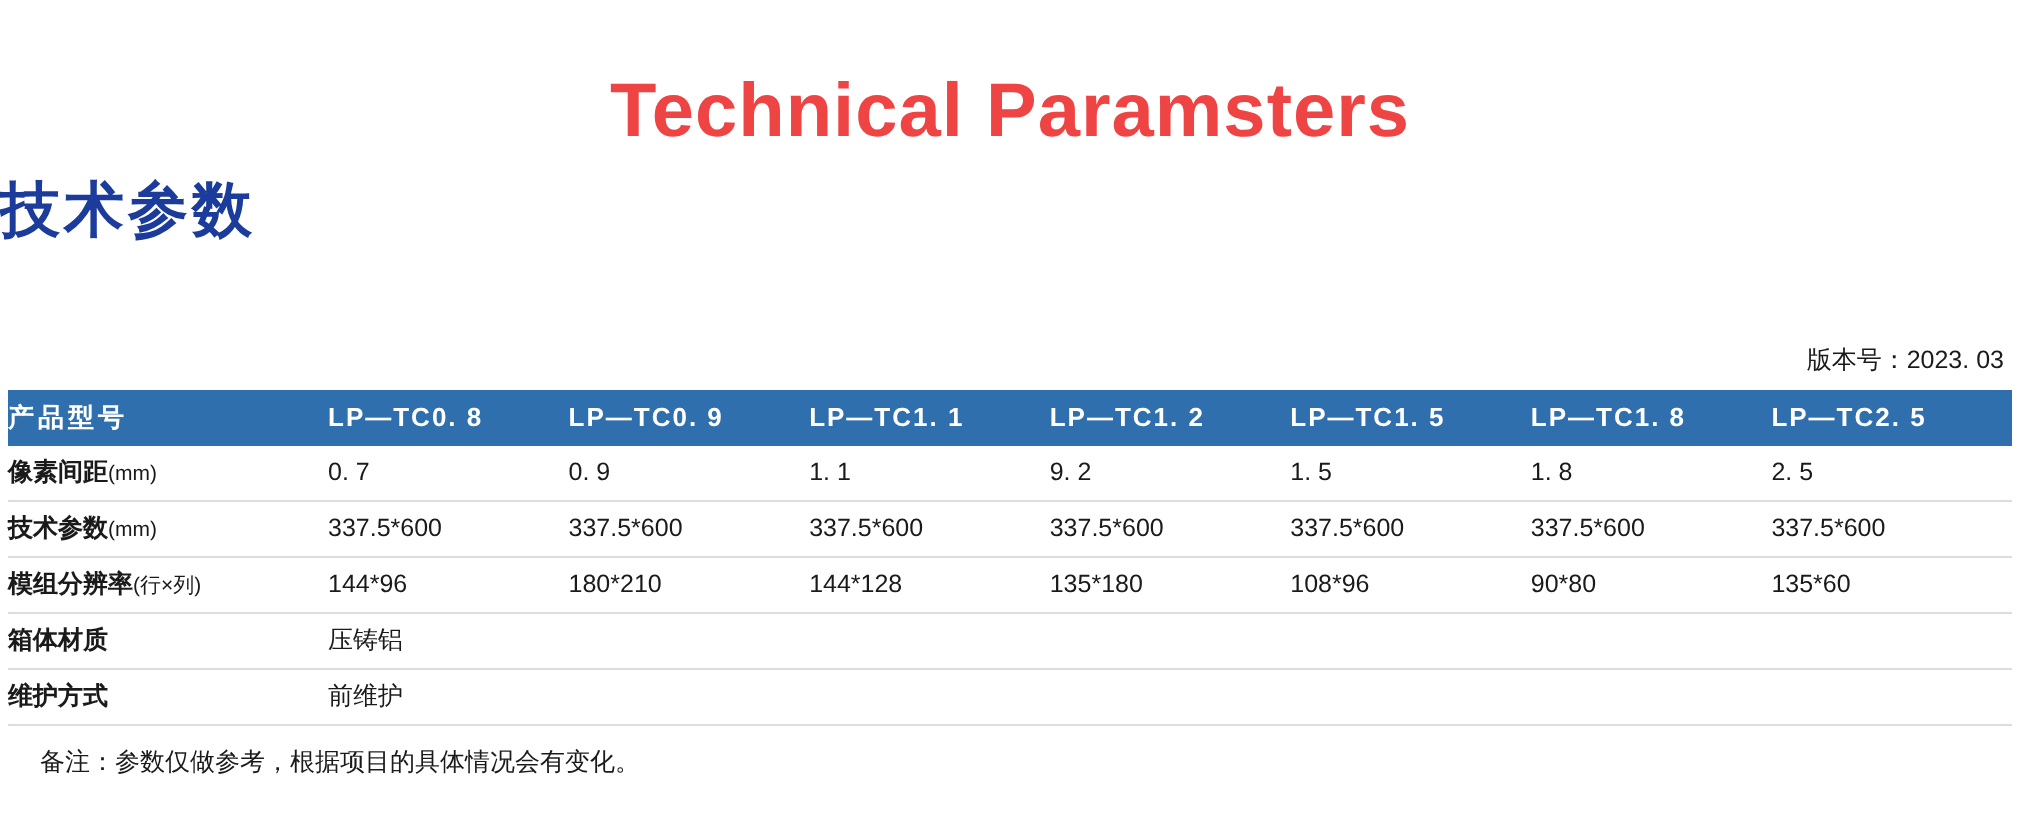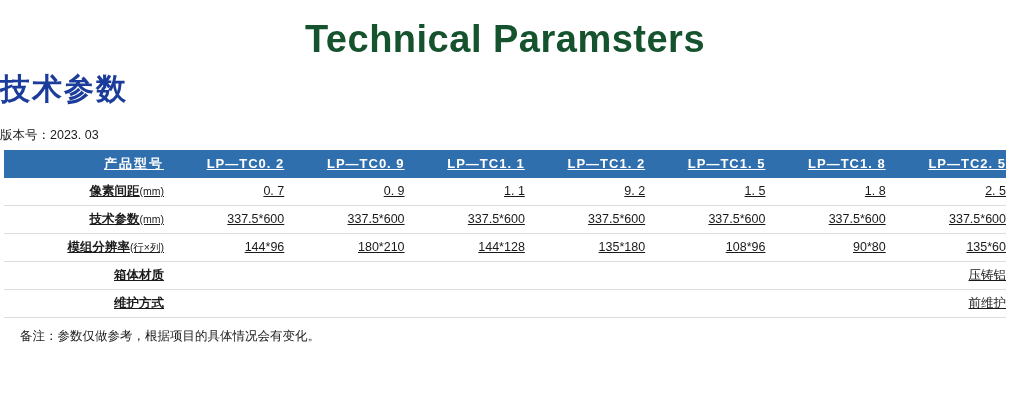--- a/index.html
+++ b/index.html
@@ -16,53 +16,53 @@
   }
   .page {
     position: relative;
     width: 1010px;
     height: 420px;
   }
   .title-en {
     text-align: center;
     font-size: 38px;
     font-weight: bold;
-    color: #14532d;
+    color: #ef4444;
     letter-spacing: 0.5px;
-    padding-top: 19px;
+    padding-top: 36px;
     line-height: 1.1;
   }
   .title-cn {
     font-size: 30px;
     font-weight: bold;
     color: #1b3c9b;
     letter-spacing: 2px;
     margin-top: 10px;
     line-height: 1.2;
   }
   .version-row {
+    text-align: right;
     font-size: 12.5px;
     color: #1a1a1a;
     padding-right: 8px;
-    margin-top: 20px;
+    margin-top: 48px;
   }
   table.spec {
     border-collapse: collapse;
     width: 1002px;
     margin: 6px auto 0 auto;
     table-layout: fixed;
   }
   table.spec th, table.spec td {
-    text-align: right;
+    text-align: left;
     font-size: 12.5px;
     color: #1a1a1a;
     padding: 0;
     height: 27px;
     vertical-align: middle;
-    text-decoration: underline;
   }
   table.spec thead th {
     background: #2f6fad;
     color: #ffffff;
     font-weight: bold;
     font-size: 13px;
     height: 28px;
     letter-spacing: 1px;
   }
   table.spec thead th.first-col {
@@ -105,21 +105,21 @@
 
   <div class="title-en">Technical Paramsters</div>
   <div class="title-cn">技术参数</div>
 
   <div class="version-row">版本号：2023. 03</div>
 
   <table class="spec">
     <thead>
       <tr>
         <th class="first-col">产品型号</th>
-        <th>LP—TC0. 2</th>
+        <th>LP—TC0. 8</th>
         <th>LP—TC0. 9</th>
         <th>LP—TC1. 1</th>
         <th>LP—TC1. 2</th>
         <th>LP—TC1. 5</th>
         <th>LP—TC1. 8</th>
         <th>LP—TC2. 5</th>
       </tr>
     </thead>
     <tbody>
 

